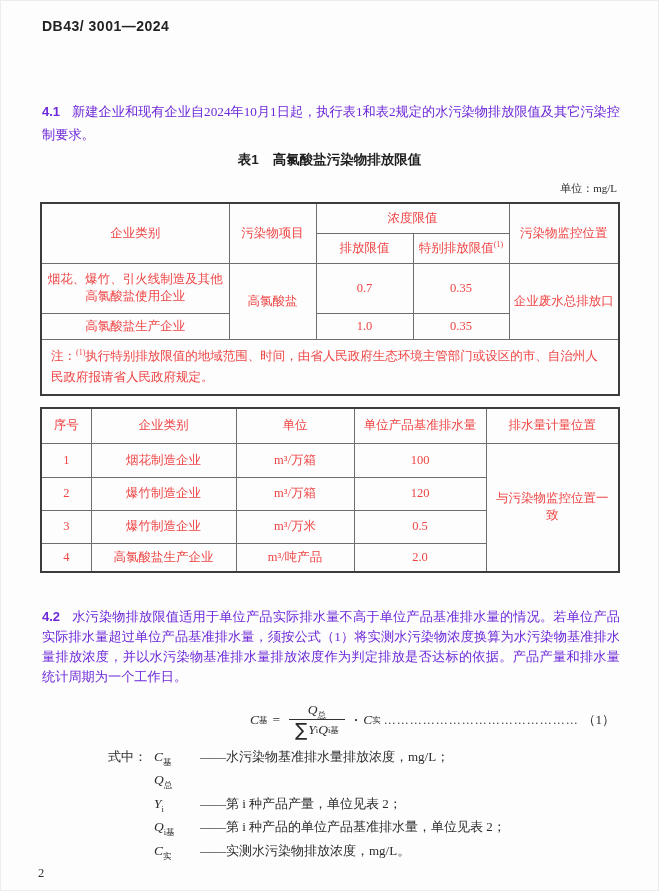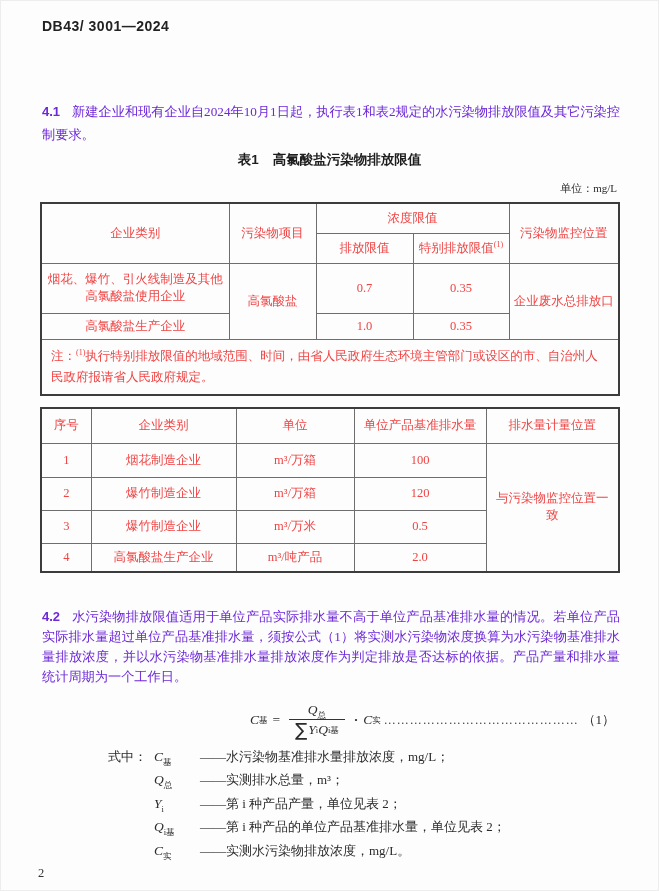--- a/index.html
+++ b/index.html
@@ -198,21 +198,20 @@
 
   <div class="defs">
     <div class="def-row">
       <span class="def-prefix">式中：</span>
       <span class="def-sym"><i class="v">C</i><sub>基</sub></span>
       <span class="def-desc">——水污染物基准排水量排放浓度，mg/L；</span>
     </div>
     <div class="def-row">
       <span class="def-prefix"></span>
       <span class="def-sym"><i class="v">Q</i><sub>总</sub></span>
-      <span class="def-desc">——实测排水总量，m³；</span>
     </div>
     <div class="def-row">
       <span class="def-prefix"></span>
       <span class="def-sym"><i class="v">Y</i><sub>i</sub></span>
       <span class="def-desc">——第 i 种产品产量，单位见表 2；</span>
     </div>
     <div class="def-row">
       <span class="def-prefix"></span>
       <span class="def-sym"><i class="v">Q</i><sub>i基</sub></span>
       <span class="def-desc">——第 i 种产品的单位产品基准排水量，单位见表 2；</span>

